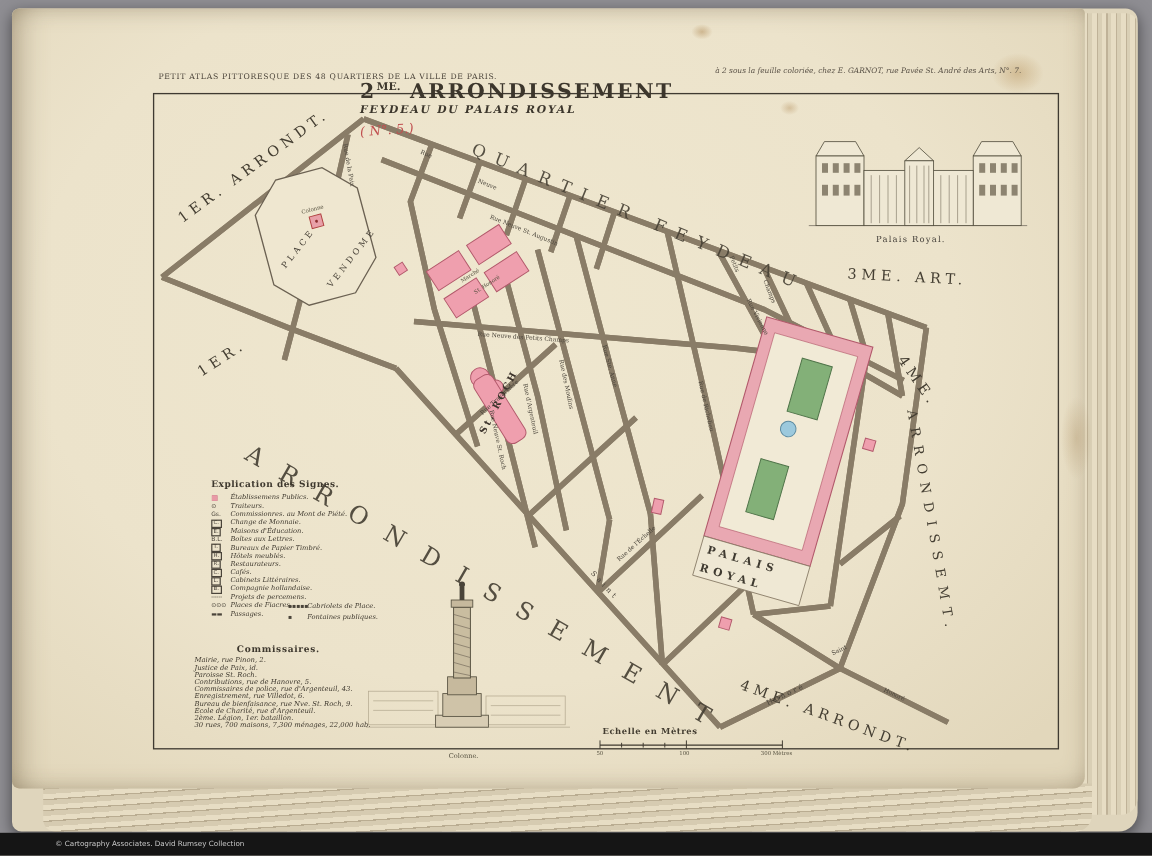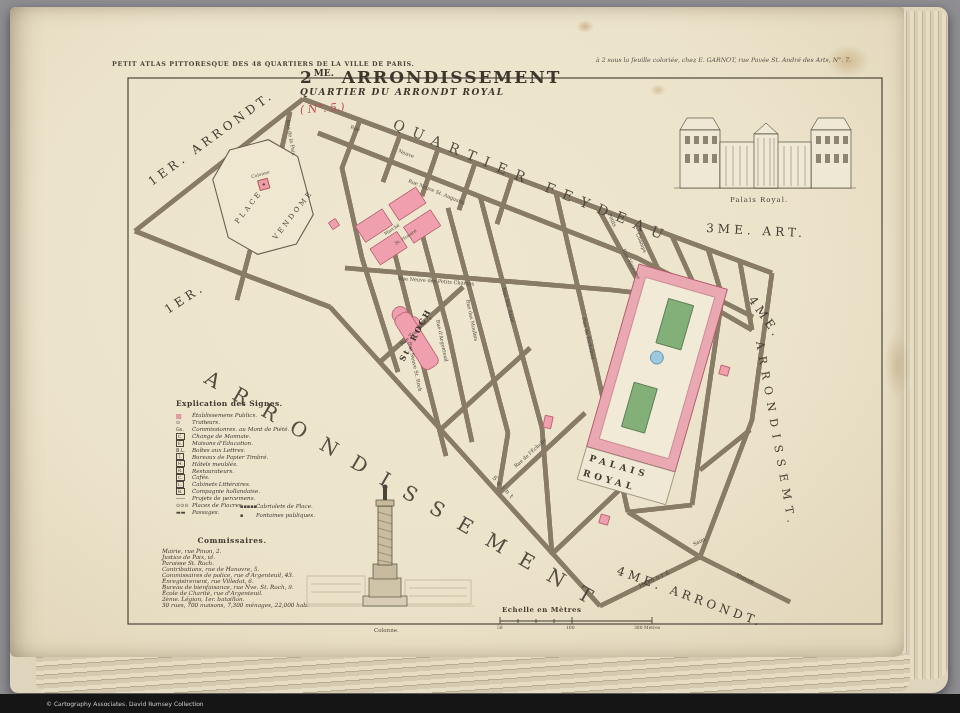--- a/index.html
+++ b/index.html
@@ -19,21 +19,21 @@
         background:radial-gradient(ellipse at 45% 40%,#efe7cf 0%,#ece3cb 55%,#e2d7bb 90%);
         border-radius:6px 4px 10px 6px;
         box-shadow:inset 20px 0 26px -16px rgba(95,78,52,.45),
                    inset 0 12px 20px -14px rgba(95,78,52,.35),
                    inset -8px -10px 22px -14px rgba(95,78,52,.40);}
   .stain{position:absolute;border-radius:50%;pointer-events:none;}
   
   .map-svg{position:absolute;left:0;top:0;width:960px;height:713px;}
   .abs{position:absolute;}
   
-  .hdr-left{left:112px;top:60px;font-size:6.4px;letter-spacing:.6px;color:#4b443a;font-weight:bold;text-align:right;}
+  .hdr-left{left:132px;top:60px;font-size:6.4px;letter-spacing:.6px;color:#4b443a;font-weight:normal;text-align:right;}
   .hdr-right{left:596px;top:56px;font-size:6.2px;font-style:italic;color:#5a5247;}
   
   .title-block{left:300px;top:64px;width:340px;color:#3c362c;}
   .title-main{font-size:17px;font-weight:bold;letter-spacing:2px;line-height:18px;}
   .title-main sup{font-size:9px;letter-spacing:0;}
   .title-sub{font-size:9px;font-weight:bold;font-style:italic;letter-spacing:1.5px;margin-top:1px;}
   .title-annot{display:inline-block;margin-top:1px;font-size:11px;font-style:italic;
                color:#c05050;transform:rotate(-4deg);}
   
   .legend{left:176px;top:399px;width:200px;color:#3e382e;}
@@ -298,21 +298,21 @@
     <text class="t-tiny" x="66" y="27">100</text>
     <text class="t-tiny" x="134" y="27">300 Mètres</text>
   </g>
 </svg>
 
 <div class="abs hdr-left">PETIT ATLAS PITTORESQUE DES 48 QUARTIERS DE LA VILLE DE PARIS.</div>
 <div class="abs hdr-right">à 2 sous la feuille coloriée, chez E. GARNOT, rue Pavée St. André des Arts, N°. 7.</div>
 
 <div class="abs title-block">
   <div class="title-main"><span>2</span><sup>ME.</sup> <span>ARRONDISSEMENT</span></div>
-  <div class="title-sub">QUARTIER DU ARRONDT ROYAL</div>
+  <div class="title-sub">FEYDEAU DU PALAIS ROYAL</div>
   <div><span class="title-annot">( N°. 5.)</span></div>
 </div>
 
 <div class="abs legend">
   <div class="legend-title">Explication des Signes.</div>
   <div class="lrow">
       <span class="sym pink">■</span>
       <span class="lbl">Établissemens Publics.</span>
     </div>
   <div class="lrow">

